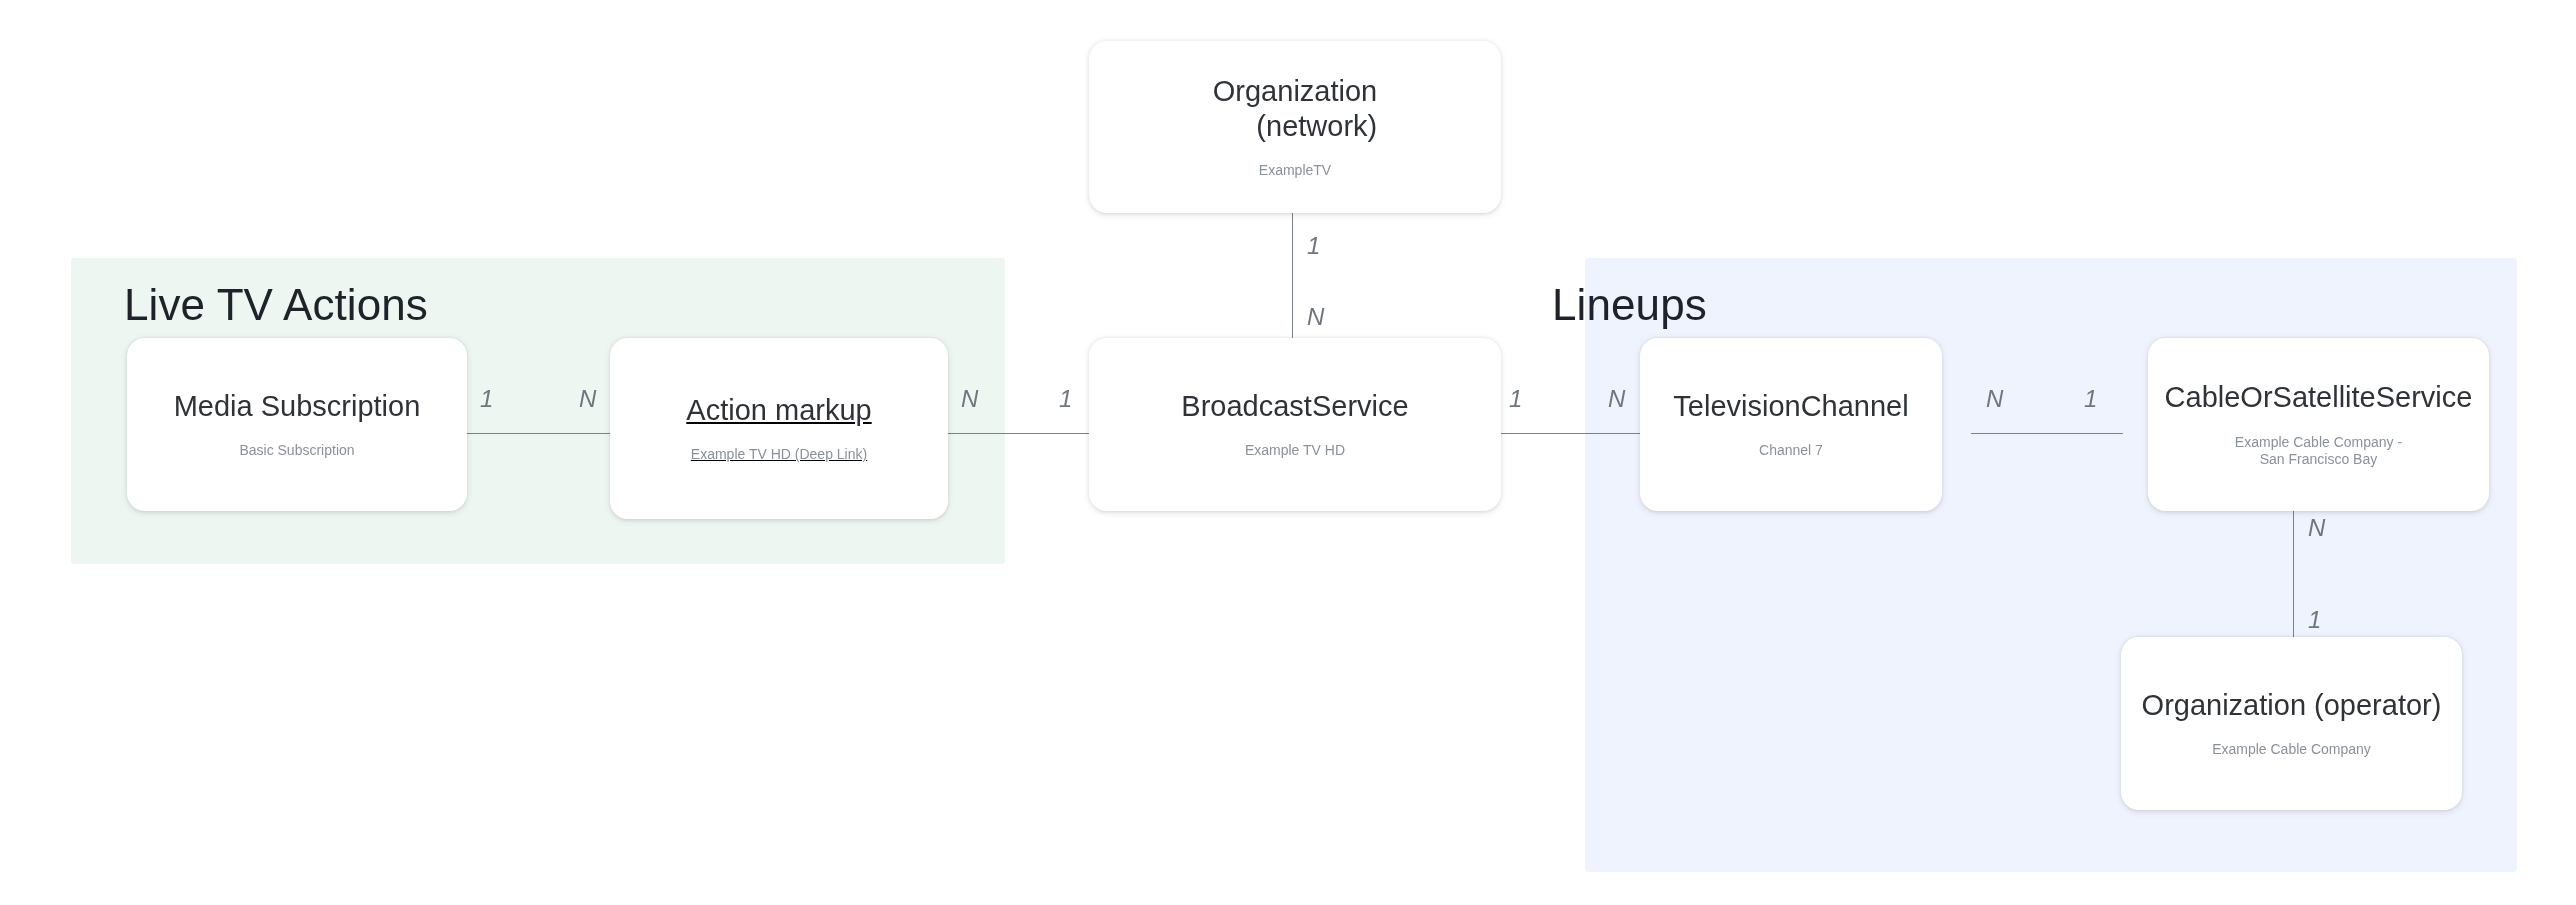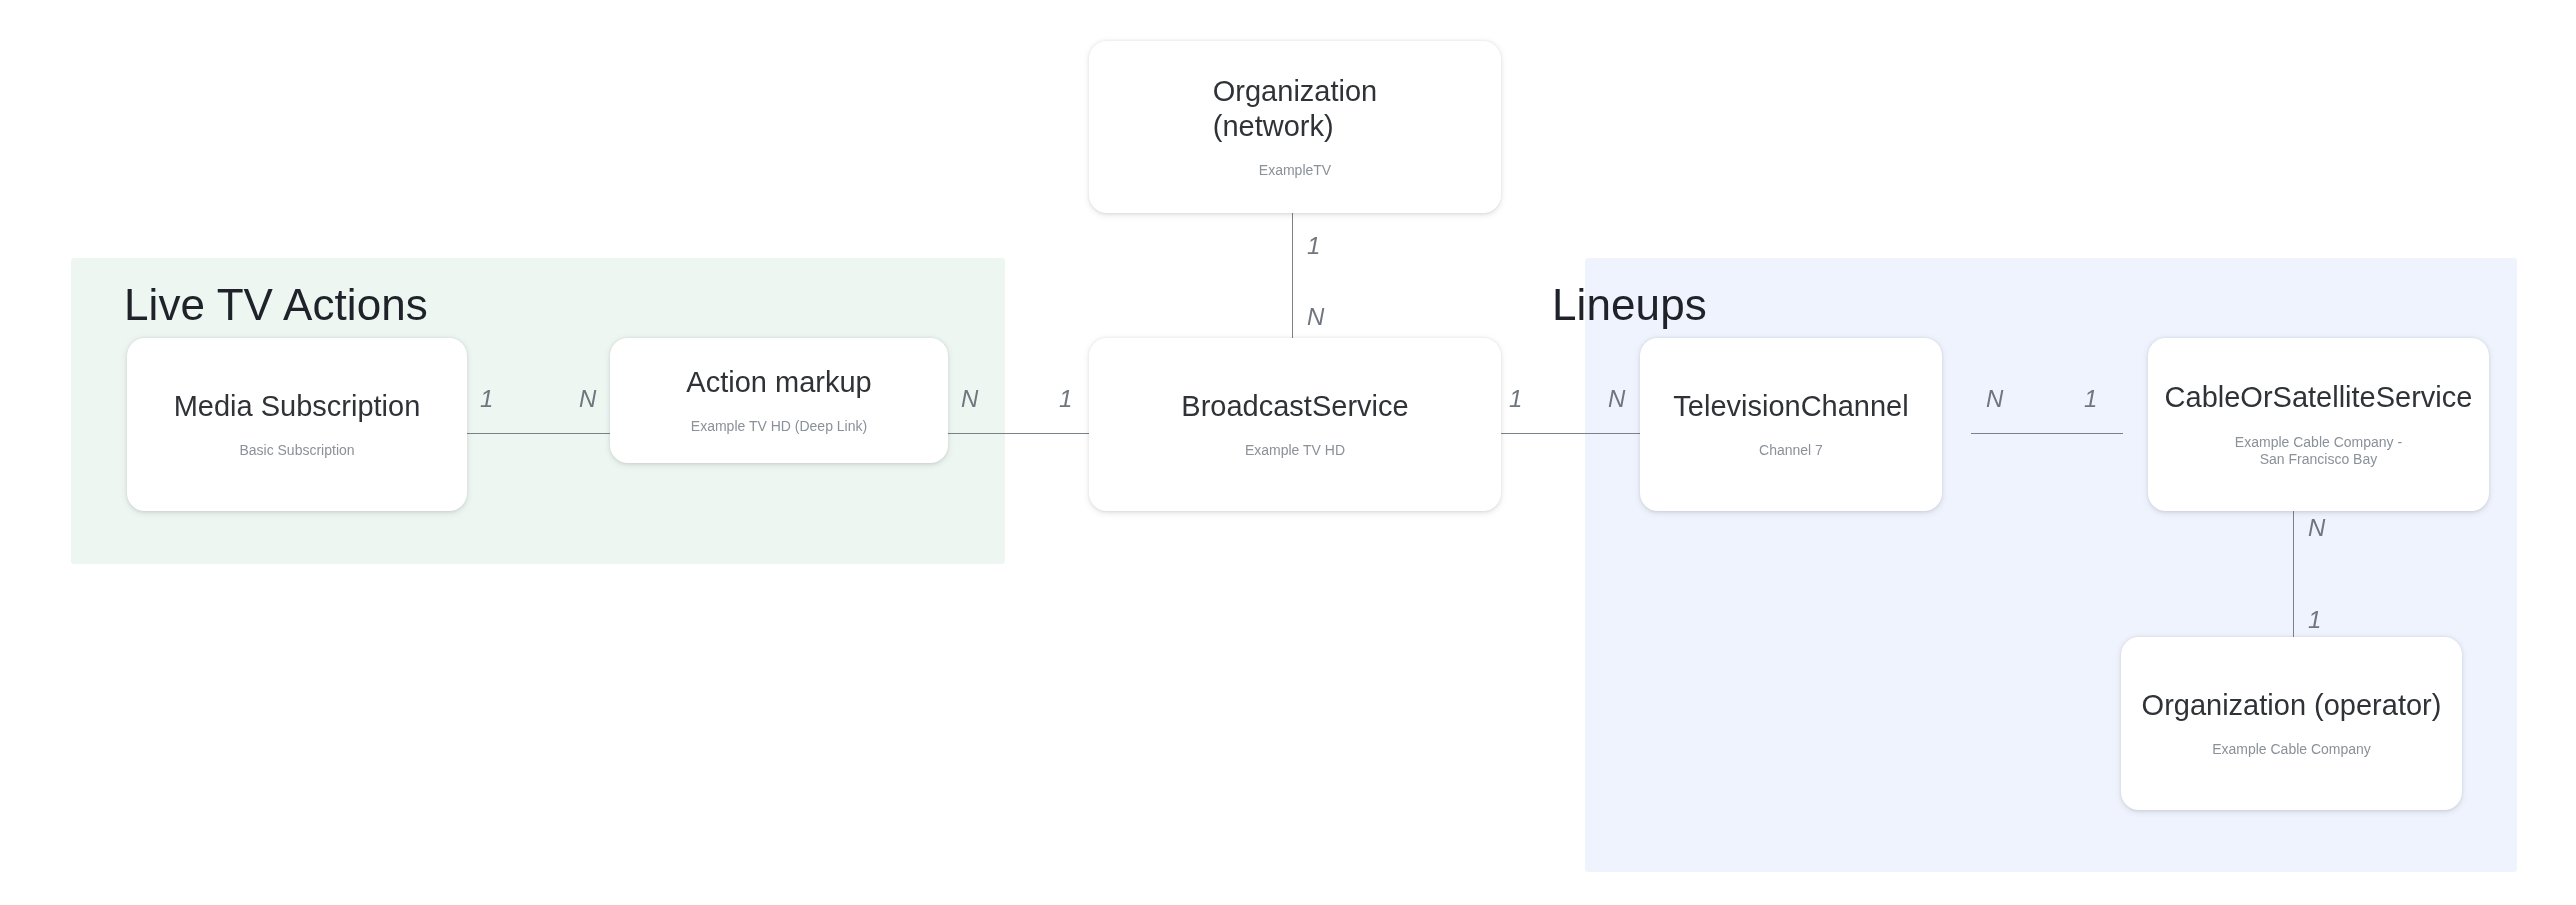--- a/index.html
+++ b/index.html
@@ -51,21 +51,21 @@
     align-items: center;
     justify-content: center;
     box-sizing: border-box;
     padding: 8.8px 12.4px;
     z-index: 5;
   }
   .node-title {
     font-size: 29px;
     line-height: 1.22;
     color: #2f3337;
-    text-align: left;
+    text-align: right;
     font-weight: 400;
     white-space: pre-line;
   }
   .node-sub {
     margin-top: 17.7px;
     font-size: 14px;
     line-height: 1.25;
     color: #8a9199;
     text-align: center;
     font-weight: 400;
@@ -136,21 +136,21 @@
     <div class="node-title">Organization
 (network)</div>
     <div class="node-sub">ExampleTV</div>
   </div>
 
   <div class="node" style="left:127px; top:338px; width:340px; height:173px;">
     <div class="node-title">Media Subscription</div>
     <div class="node-sub">Basic Subscription</div>
   </div>
 
-  <div class="node" style="left:610px; top:338px; width:338px; height:125px;">
+  <div class="node" style="left:610px; top:338px; width:338px; height:181px;text-decoration:underline;">
     <div class="node-title">Action markup</div>
     <div class="node-sub">Example TV HD (Deep Link)</div>
   </div>
 
   <div class="node" style="left:1089px; top:338px; width:412px; height:173px;">
     <div class="node-title">BroadcastService</div>
     <div class="node-sub">Example TV HD</div>
   </div>
 
   <div class="node" style="left:1640px; top:338px; width:302px; height:173px;">

